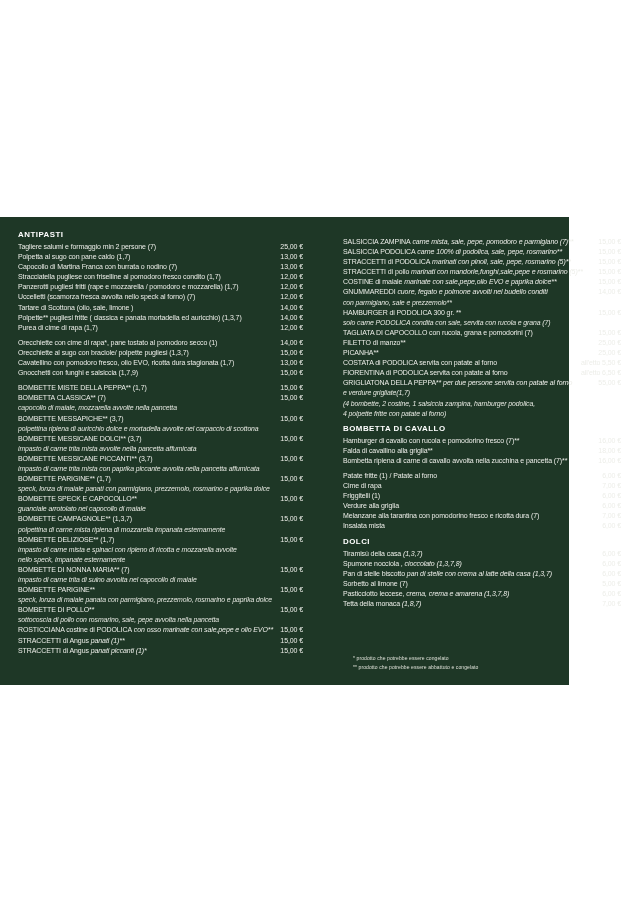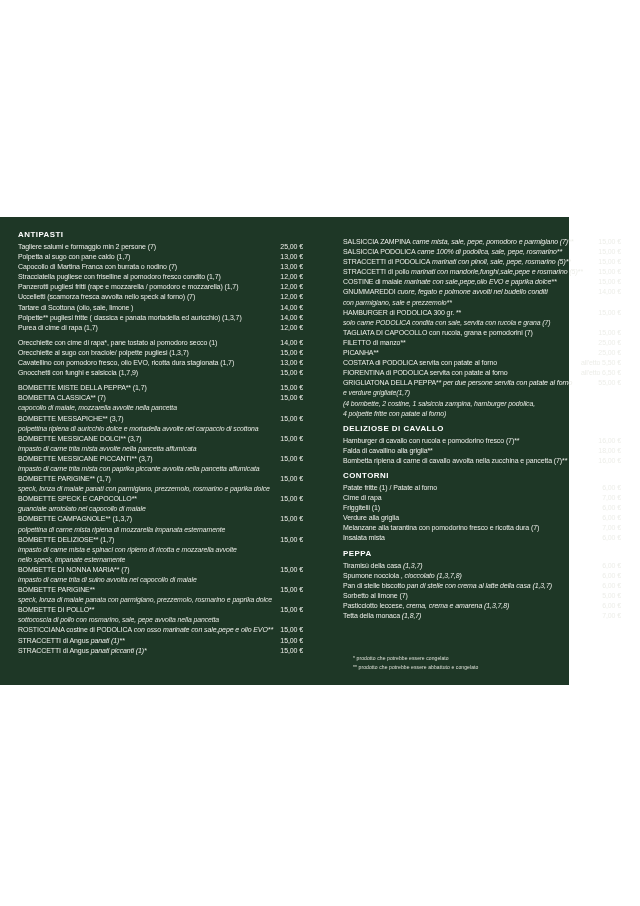--- a/index.html
+++ b/index.html
@@ -250,36 +250,35 @@
         </div>
         <div class="row">
           <span class="nm"><span>GRIGLIATONA DELLA PEPPA**</span><span class="detail"> per due persone servita con patate al forno</span></span>
           <span class="pr">55,00 €</span>
         </div>
         <div class="desc">e verdure grigliate(1,7)</div>
         <div class="desc">(4 bombette,  2 costine, 1 salsiccia zampina, hamburger podolica,</div>
         <div class="desc">4 polpette fritte con patate al forno)</div>
       </div>
       <div class="section">
-        <div class="sec-title">DELIZIOSE DI CAVALLO</div>
+        <div class="sec-title">BOMBETTA DI CAVALLO</div>
         <div class="row">
           <span class="nm"><span>Hamburger di cavallo con rucola e pomodorino fresco (7)**</span></span>
           <span class="pr">16,00 €</span>
         </div>
         <div class="row">
           <span class="nm"><span>Falda di cavallino alla griglia**</span></span>
           <span class="pr">18,00 €</span>
         </div>
         <div class="row">
           <span class="nm"><span>Bombetta ripiena di carne di cavallo avvolta nella zucchina e pancetta (7)**</span></span>
           <span class="pr">16,00 €</span>
         </div>
       </div>
       <div class="section">
-        <div class="sec-title">CONTORNI</div>
         <div class="row">
           <span class="nm"><span>Patate fritte (1) / Patate al forno</span></span>
           <span class="pr">6,00 €</span>
         </div>
         <div class="row">
           <span class="nm"><span>Cime di rapa</span></span>
           <span class="pr">7,00 €</span>
         </div>
         <div class="row">
           <span class="nm"><span>Friggitelli (1)</span></span>
@@ -292,21 +291,21 @@
         <div class="row">
           <span class="nm"><span>Melanzane alla tarantina con pomodorino fresco e ricotta dura (7)</span></span>
           <span class="pr">7,00 €</span>
         </div>
         <div class="row">
           <span class="nm"><span>Insalata mista</span></span>
           <span class="pr">6,00 €</span>
         </div>
       </div>
       <div class="section">
-        <div class="sec-title">PEPPA</div>
+        <div class="sec-title">DOLCI</div>
         <div class="row">
           <span class="nm"><span>Tiramisù della casa</span><span class="detail"> (1,3,7)</span></span>
           <span class="pr">6,00 €</span>
         </div>
         <div class="row">
           <span class="nm"><span>Spumone nocciola ,</span><span class="detail"> cioccolato (1,3,7,8)</span></span>
           <span class="pr">6,00 €</span>
         </div>
         <div class="row">
           <span class="nm"><span>Pan di stelle biscotto</span><span class="detail"> pan di stelle con crema al latte della casa (1,3,7)</span></span>

